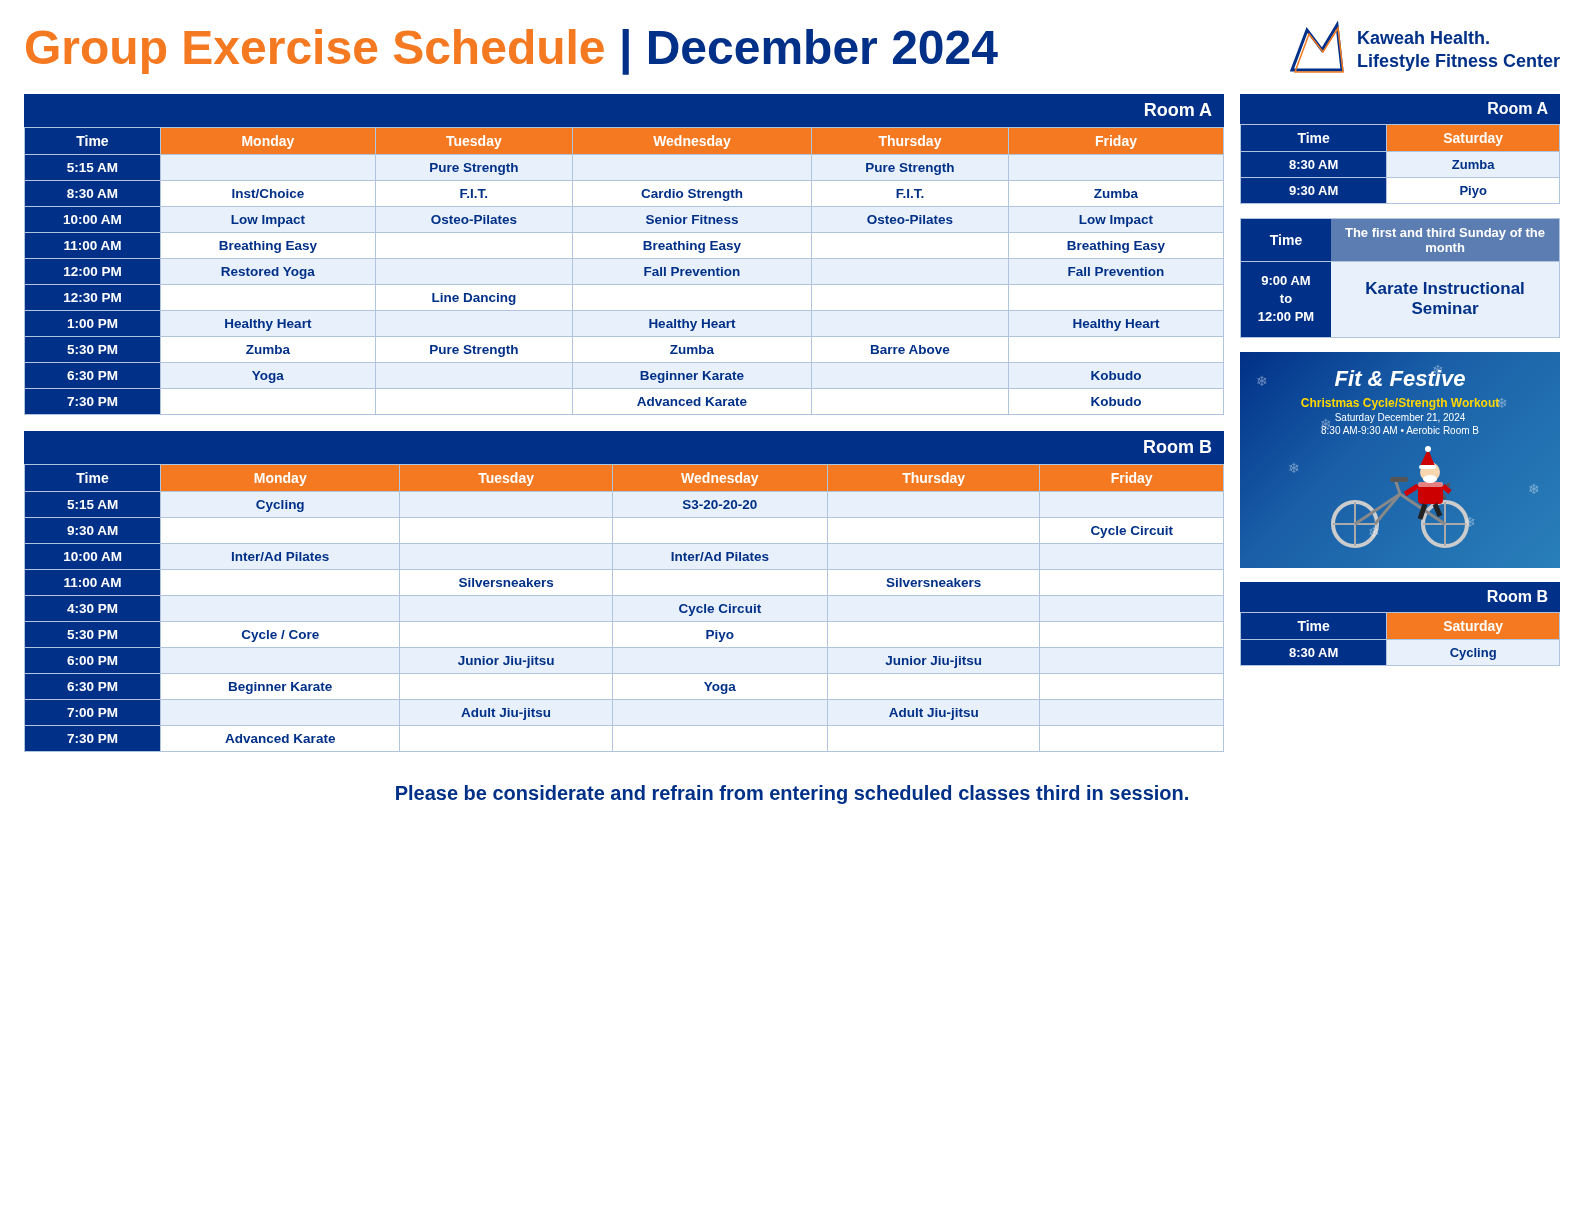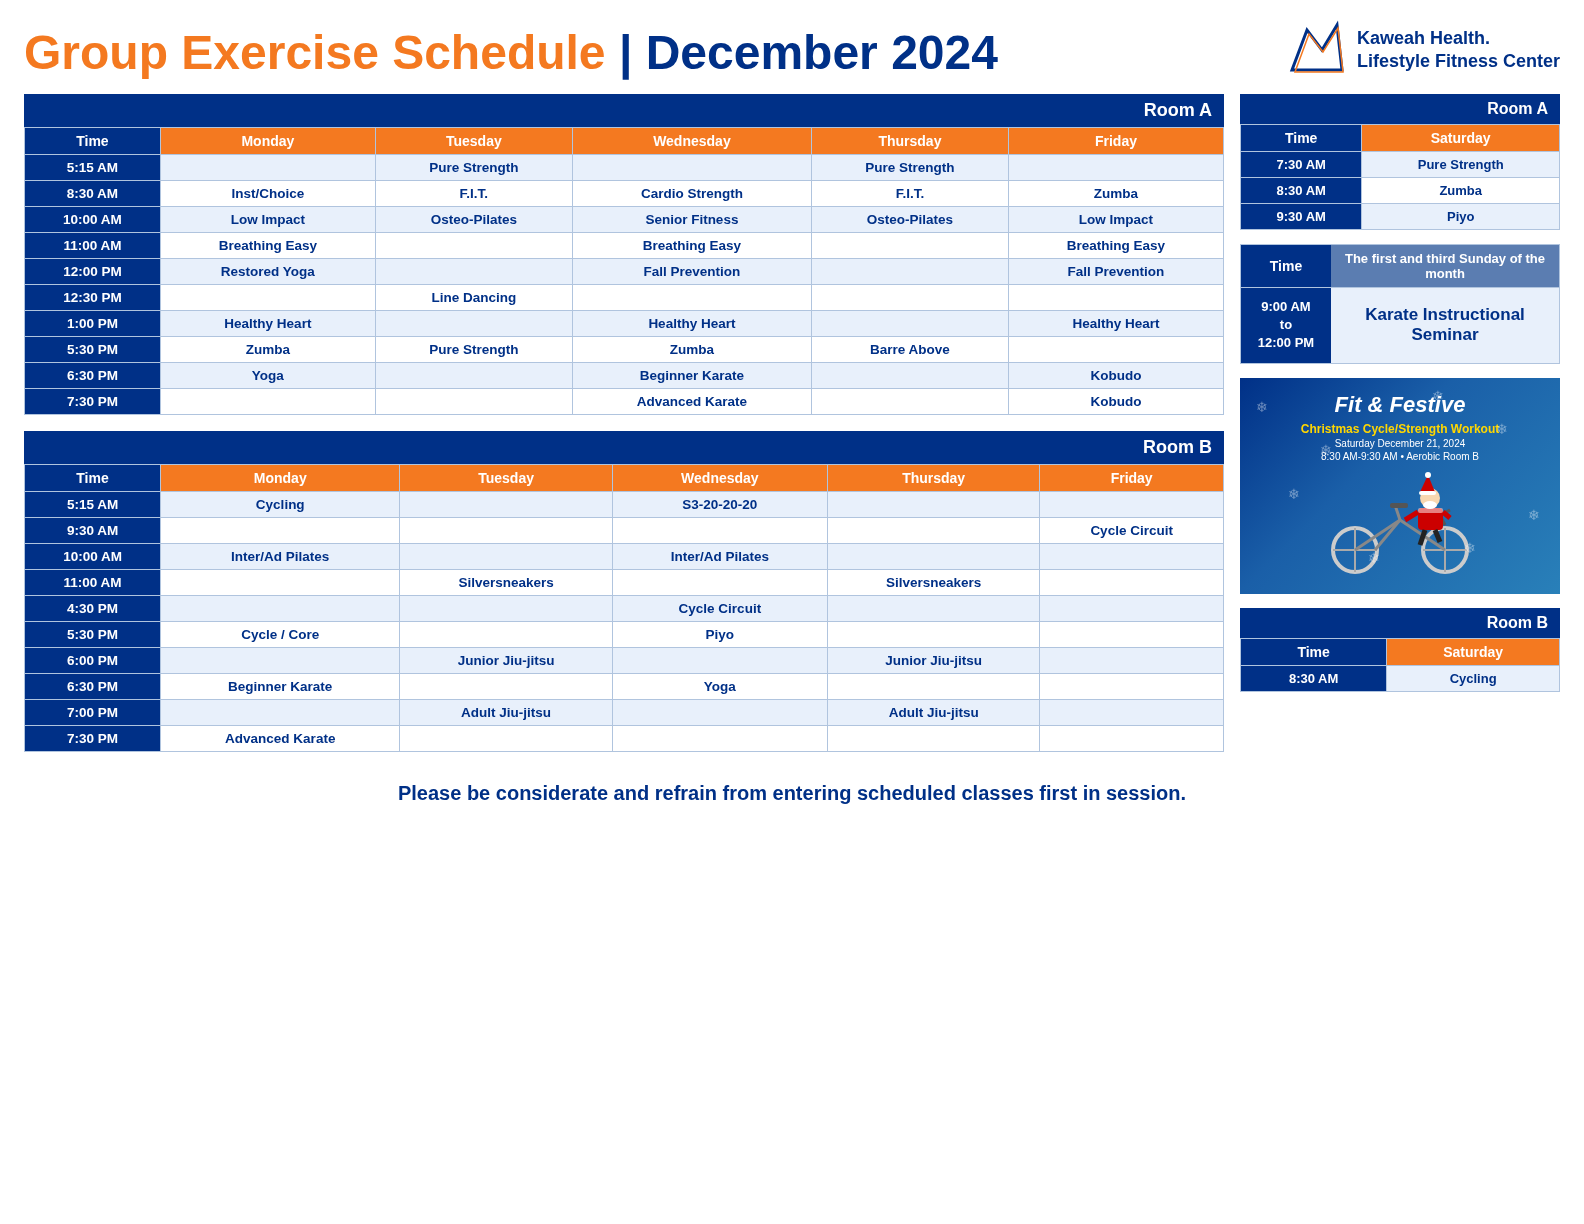--- a/index.html
+++ b/index.html
@@ -8,21 +8,21 @@
       background: #fff;
       width: 1584px;
       min-height: 1224px;
       padding: 20px 24px;
     }
 
     
     .header {
       display: flex;
       justify-content: space-between;
-      align-items: flex-end;
+      align-items: flex-start;
       margin-bottom: 14px;
     }
     .header-title {
       font-size: 48px;
       font-weight: 900;
     }
     .header-title .part1 { color: #f47920; }
     .header-title .sep { color: #003087; }
     .header-title .part2 { color: #003087; }
 
@@ -473,24 +473,20 @@
     <div class="right-table-block">
       <div class="schedule-block-title">Room A</div>
       <table>
         <thead>
           <tr>
             <th>Time</th>
             <th class="day-orange">Saturday</th>
           </tr>
         </thead>
         <tbody id="room-a-saturday-tbody">
-            <tr>
-              <td class="time-cell">7:30 AM</td>
-              <td>Pure Strength</td>
-            </tr>
             <tr>
               <td class="time-cell">8:30 AM</td>
               <td>Zumba</td>
             </tr>
             <tr>
               <td class="time-cell">9:30 AM</td>
               <td>Piyo</td>
             </tr>
           </tbody>
       </table>
@@ -580,13 +576,13 @@
               <td>Cycling</td>
             </tr>
           </tbody>
       </table>
     </div>
 
   </div>
 
 </div>
 
-<div class="footer-note">Please be considerate and refrain from entering scheduled classes first in session.</div>
+<div class="footer-note">Please be considerate and refrain from entering scheduled classes third in session.</div>
 
 </body></html>

